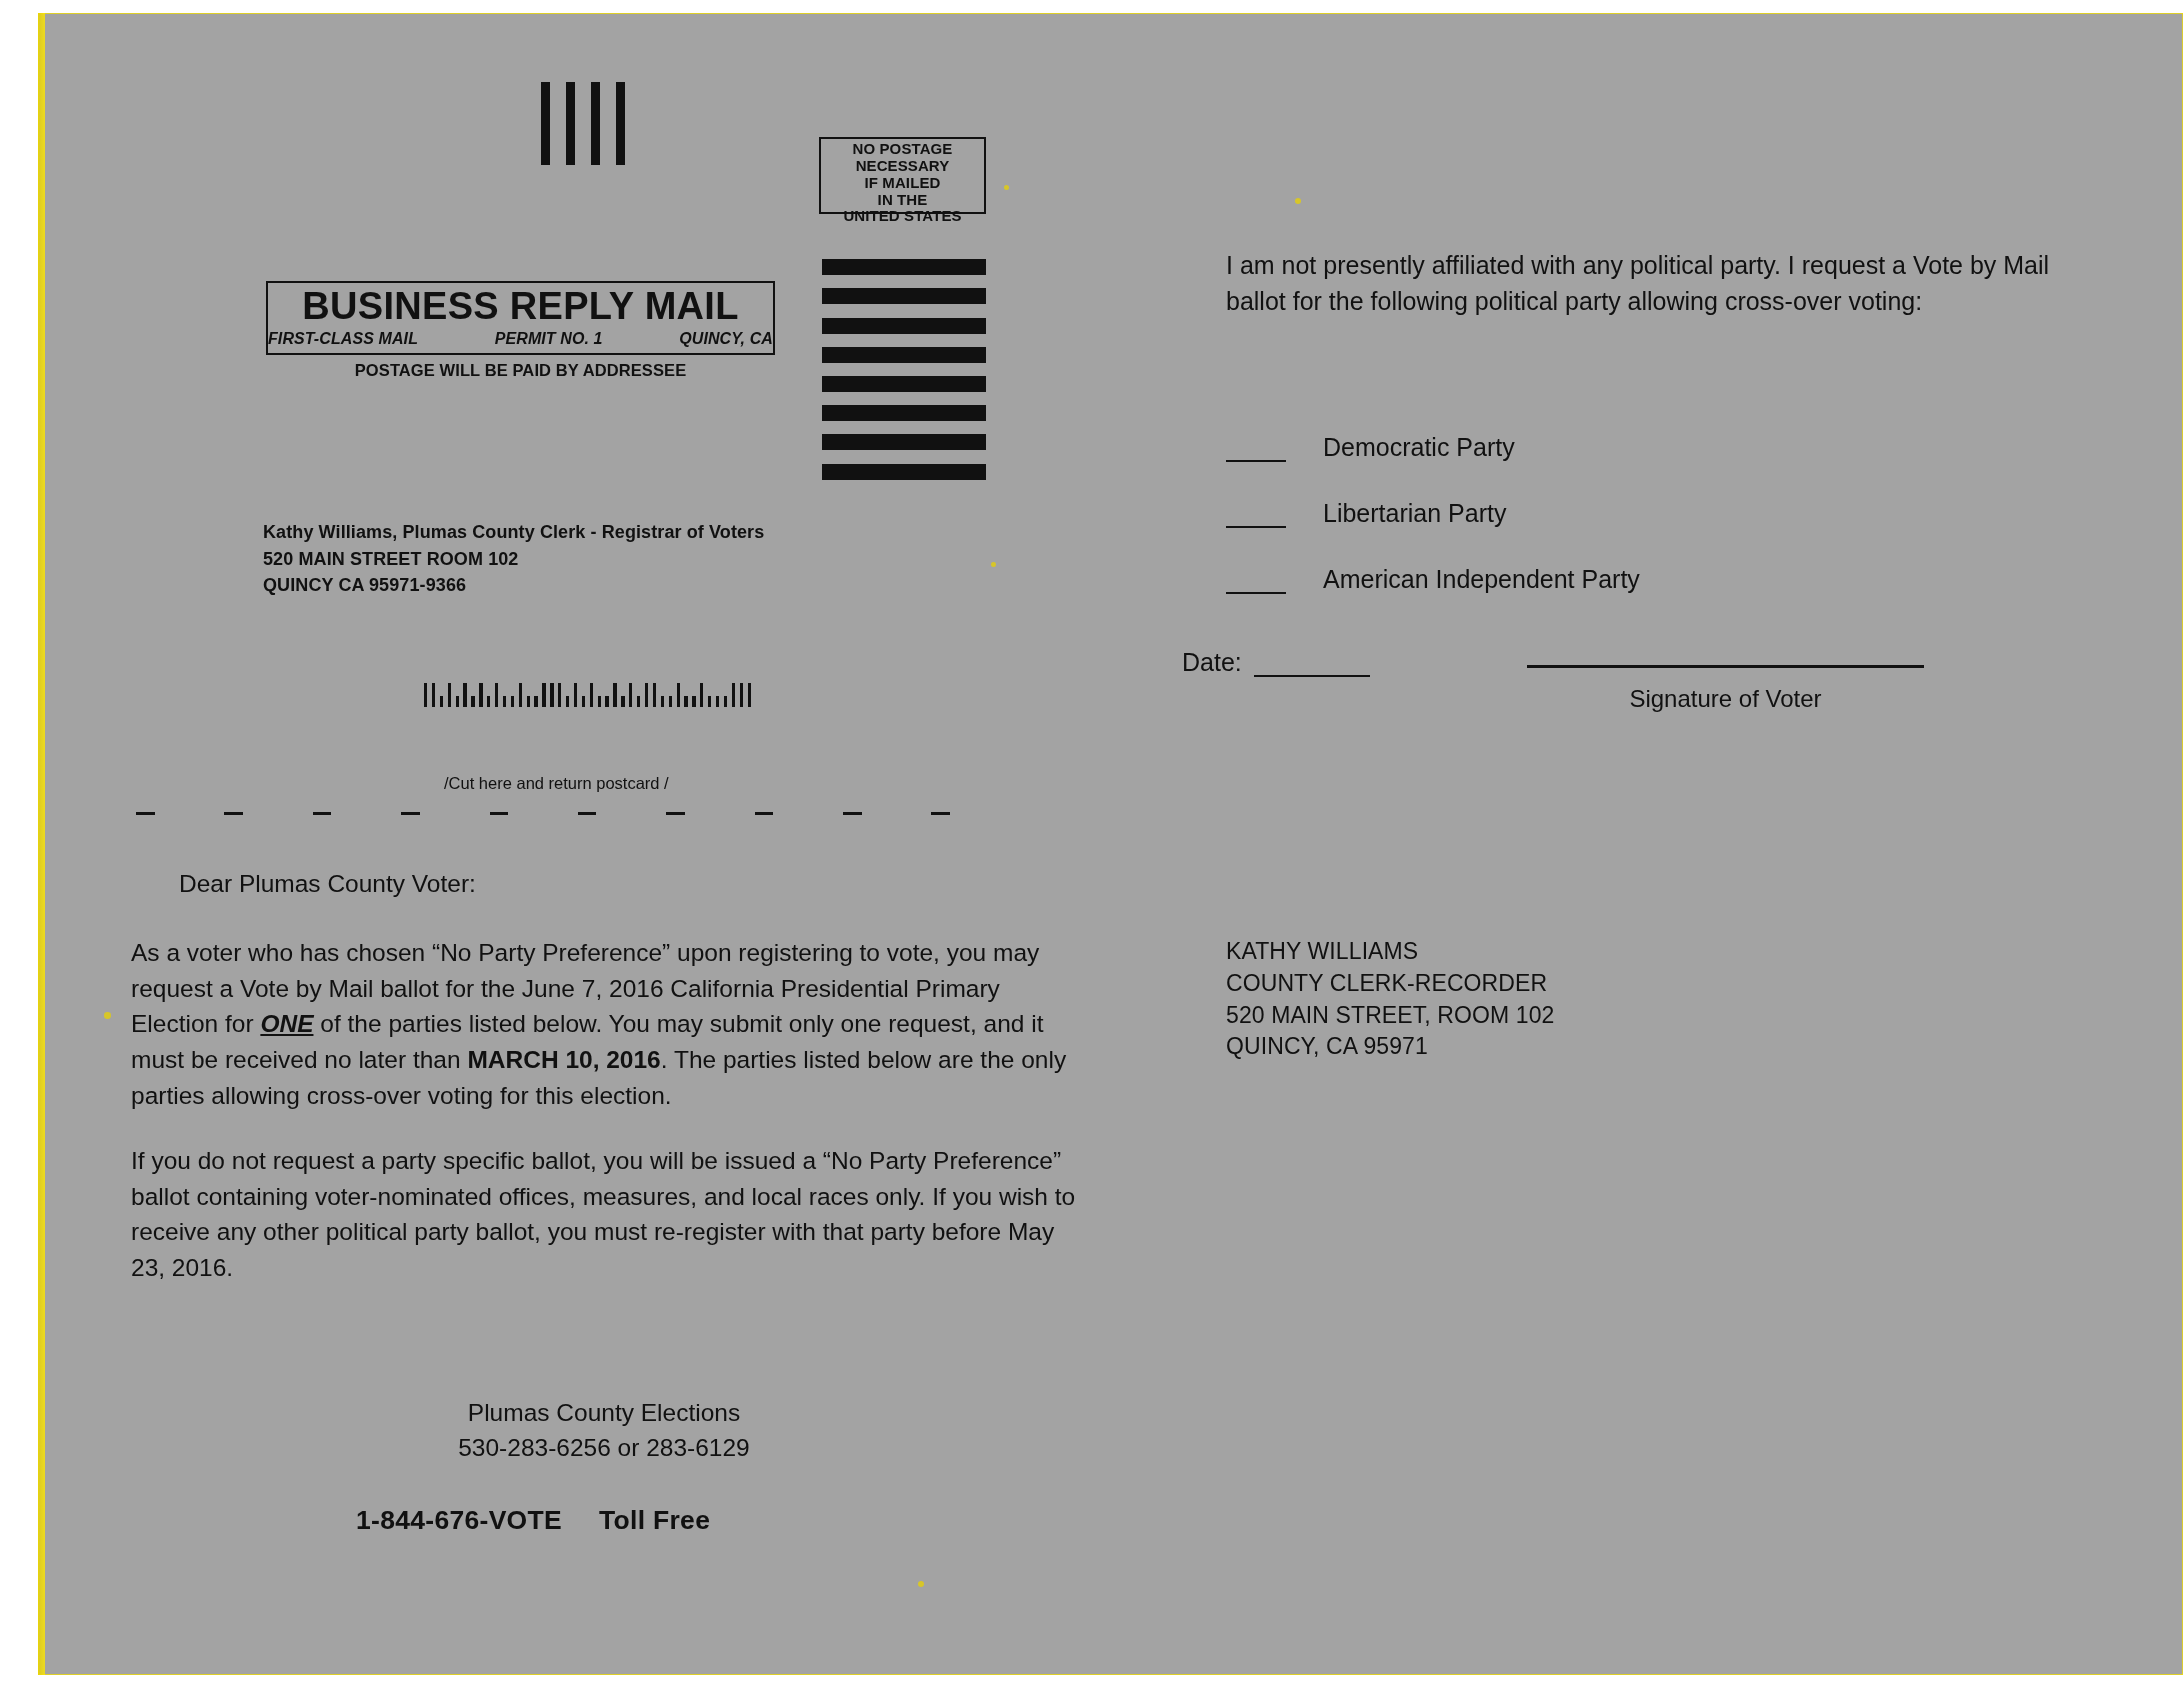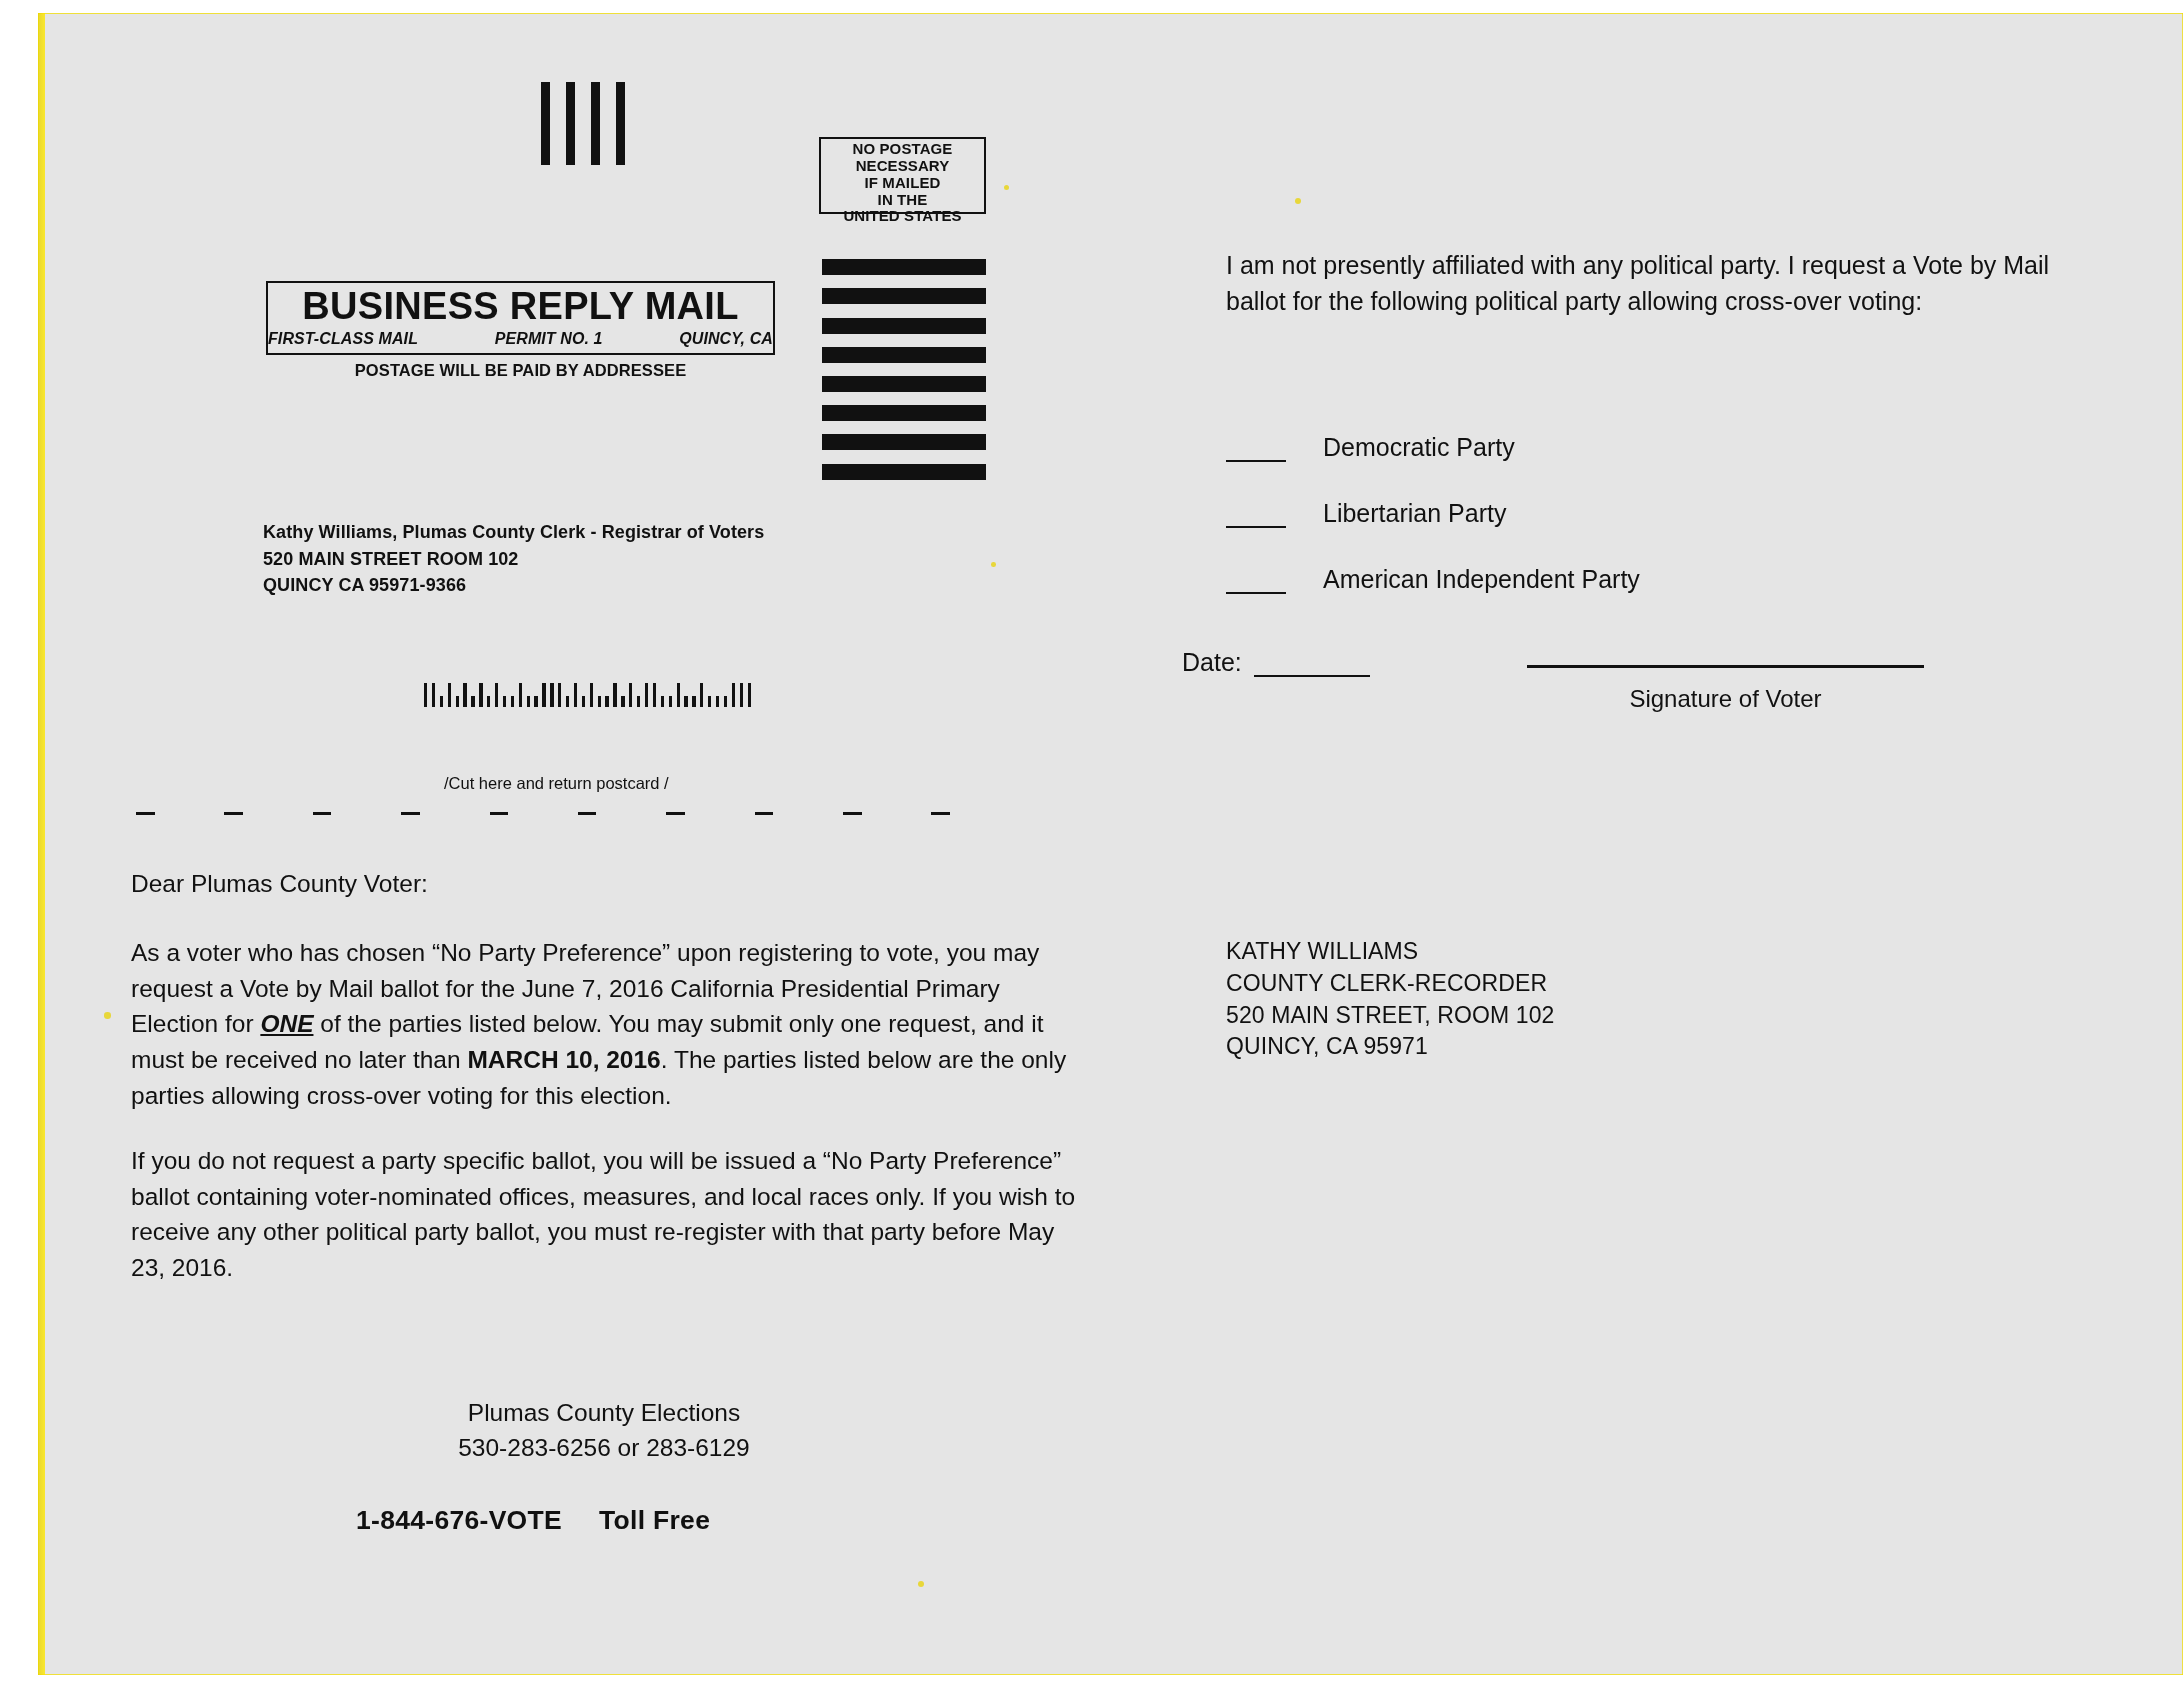--- a/index.html
+++ b/index.html
@@ -20,21 +20,21 @@
     height: 1687px;
     background: #ffffff;
   }
   
   .card {
     position: absolute;
     left: 38px;
     top: 13.2px;
     width: 2145px;
     height: 1662px;
-    background: #e5e5e5;
+    background: #a3a3a3;
     box-shadow: inset 0 0 0 0.7px #f2de00;
   }
   .card:before {
     
     content: "";
     position: absolute;
     left: 0; top: 0; bottom: 0;
     width: 6.6px;
     background: linear-gradient(to right, #e9d400, #ffe800);
     opacity: .8;
@@ -194,21 +194,21 @@
   .letter {
     position: absolute;
     left: 93px;
     top: 853px;
     width: 946px;
     color: #111;
     font-size: 24.5px;
     line-height: 1.46;
   }
   .letter p { margin: 0 0 29px 0; }
-  .letter .salutation { margin-bottom: 33px; }
+  .letter .salutation { margin-bottom: 33px; margin-left: 48px; }
   .letter b { font-weight: bold; text-align: center; }
   .letter u.one {
     font-weight: bold;
     text-decoration: underline;
     font-style: italic;
   }
   .signoff {
     position: absolute;
     left: 93px;
     top: 1383px;

